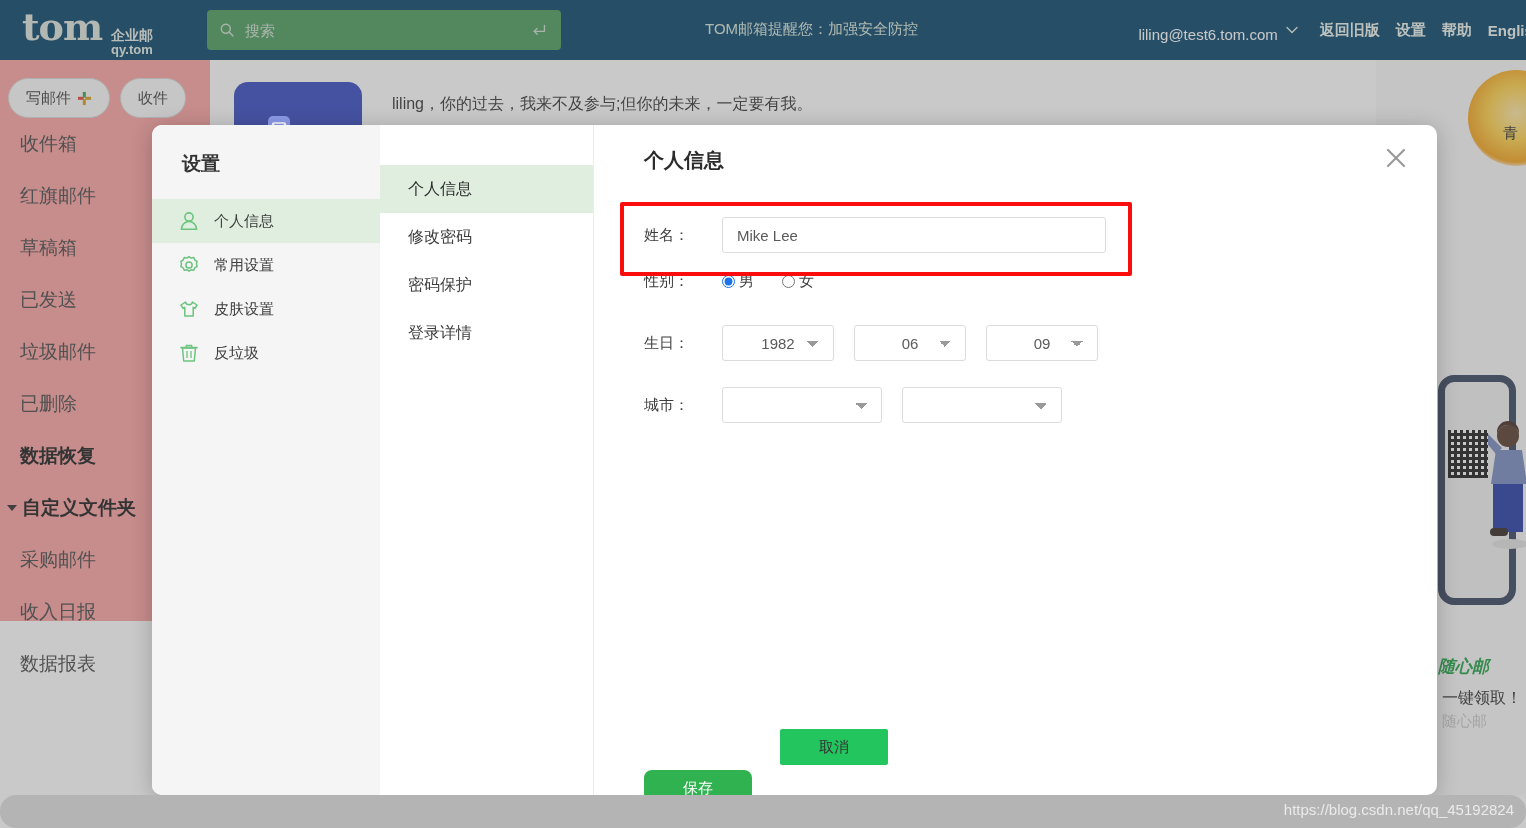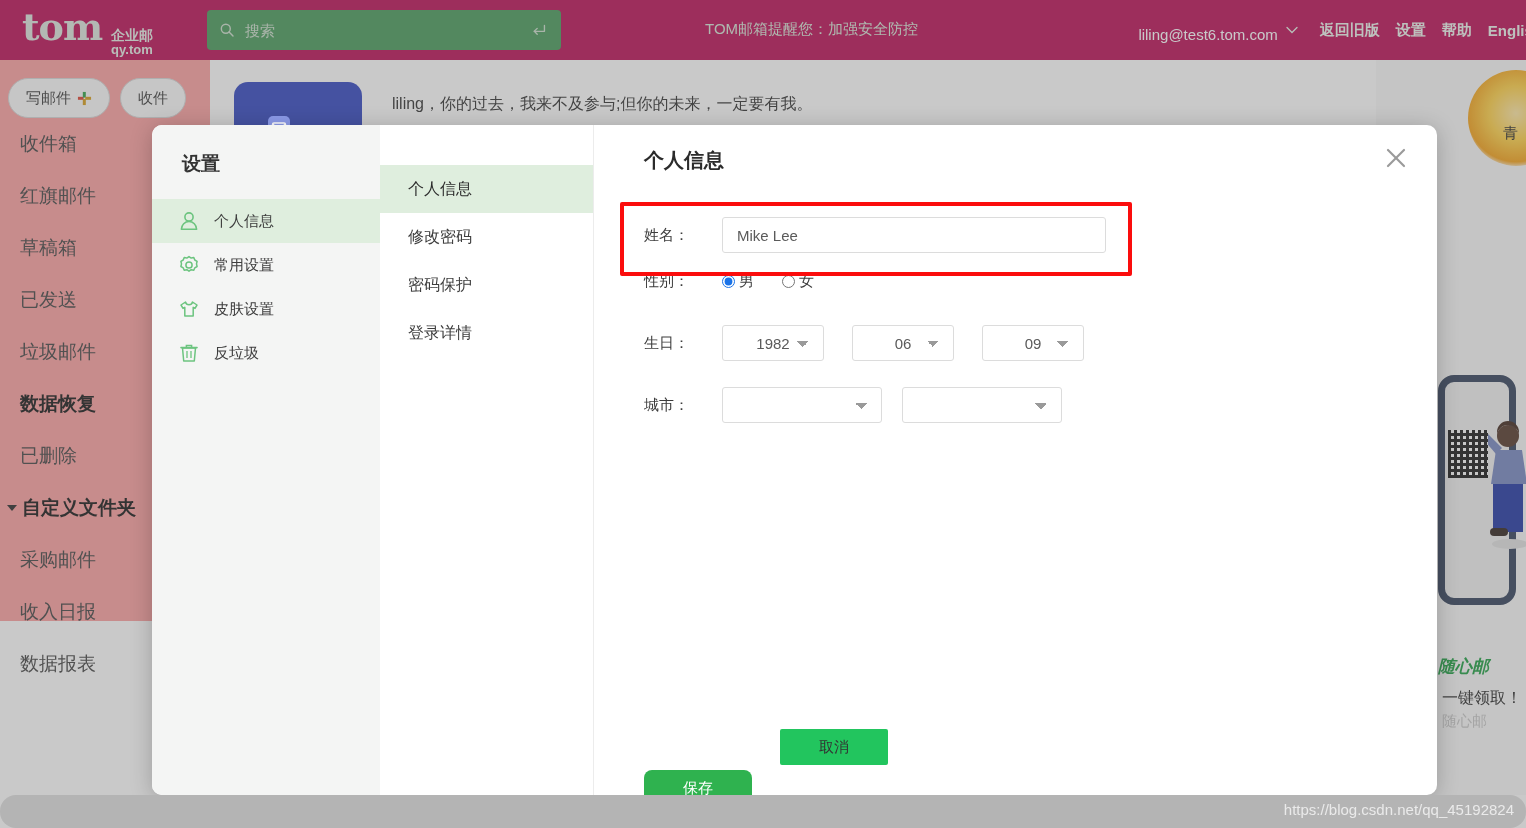--- a/index.html
+++ b/index.html
@@ -9,21 +9,21 @@
     overflow: hidden;
   }
   #app { position: relative; width: 1526px; height: 828px; background: #fff; }
 
   
   .bg-layer { position: absolute; inset: 0; }
 
   
   .topbar {
     position: absolute; top: 0; left: 0; width: 1526px; height: 60px;
-    background: #be185d; display: flex; align-items: center;
+    background: #0c4a6e; display: flex; align-items: center;
   }
   .brand { display: flex; align-items: baseline; margin-left: 22px; }
   .brand-tom {
     font-size: 38px; font-weight: bold; color: #dfe6df; letter-spacing: -1px;
     font-family: "DejaVu Serif", "Liberation Serif", serif;
   }
   .brand-sub { margin-left: 9px; line-height: 1.05; }
   .brand-sub div { font-size: 14px; font-weight: bold; color: #e8eee8; }
   .brand-sub div:last-child { font-size: 13px; }
 
@@ -178,21 +178,21 @@
     height: 36px; border: 1px solid #dcdcdc; border-radius: 3px; background: #fff;
     font-size: 15px; color: #5a5a5a; text-align: center; text-align-last: center;
     outline: none; font-family: "Liberation Sans", sans-serif;
     appearance: none; -webkit-appearance: none;
     background-image:
       linear-gradient(45deg, transparent 50%, #9a9a9a 50%),
       linear-gradient(135deg, #9a9a9a 50%, transparent 50%);
     background-position: calc(100% - 20px) 15px, calc(100% - 14px) 15px;
     background-size: 6px 6px, 6px 6px; background-repeat: no-repeat;
   }
-  .sel-bd { width: 102px; margin-right: 28px; }
+  .sel-bd { width: 112px; margin-right: 20px; }
   .sel-city { width: 160px; margin-right: 20px; }
   .frow.gap { margin-top: 16px; }
 
   .m-actions { position: absolute; left: 50px; top: 604px; display: flex; gap: 28px; }
   .btn-save {
     width: 108px; height: 36px; background: #2fb24f; color: #fff; border: none;
     border-radius: 8px; font-size: 15px; cursor: pointer;
     font-family: "Liberation Sans", sans-serif;
     margin-top: 41px;
   }
@@ -258,22 +258,22 @@
         <div class="btn-receive">
           <span>收件</span>
         </div>
       </div>
 
       <div class="folder">收件箱</div>
       <div class="folder">红旗邮件</div>
       <div class="folder">草稿箱</div>
       <div class="folder">已发送</div>
       <div class="folder">垃圾邮件</div>
+      <div class="folder">已删除</div>
       <div class="folder bold">数据恢复</div>
-      <div class="folder">已删除</div>
 
       <div class="folder custom">
         <svg class="tri" viewBox="0 0 12 10">
           <path d="M1 2 L11 2 L6 8 Z" fill="#333"></path>
         </svg>
         <span>自定义文件夹</span>
       </div>
       <div class="folder">采购邮件</div>
       <div class="folder">收入日报</div>
       <div class="folder">数据报表</div>

